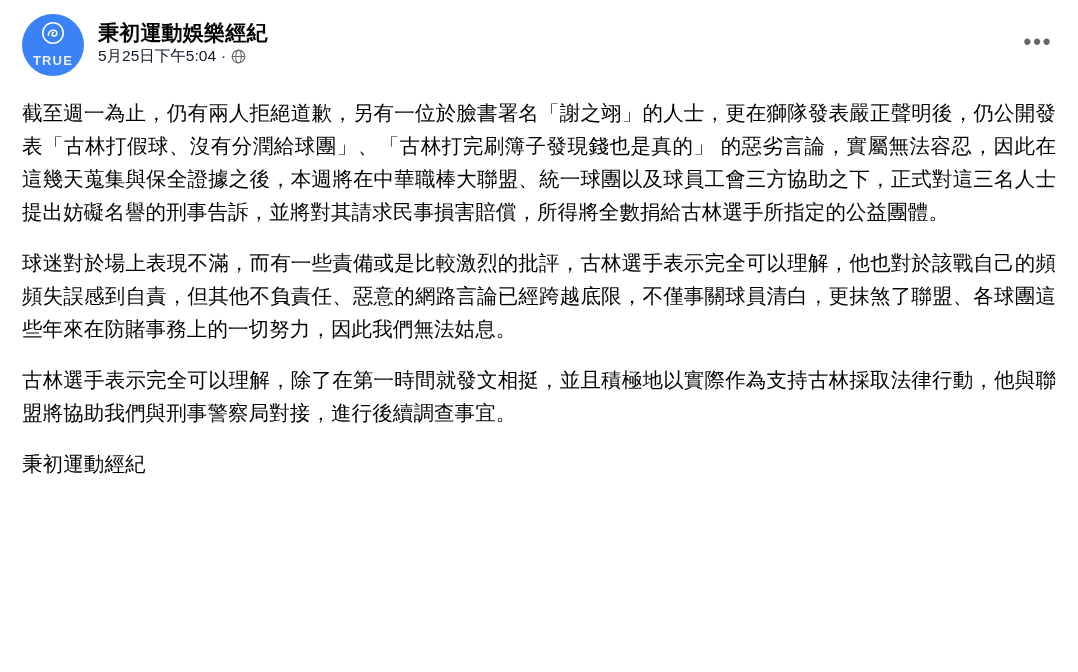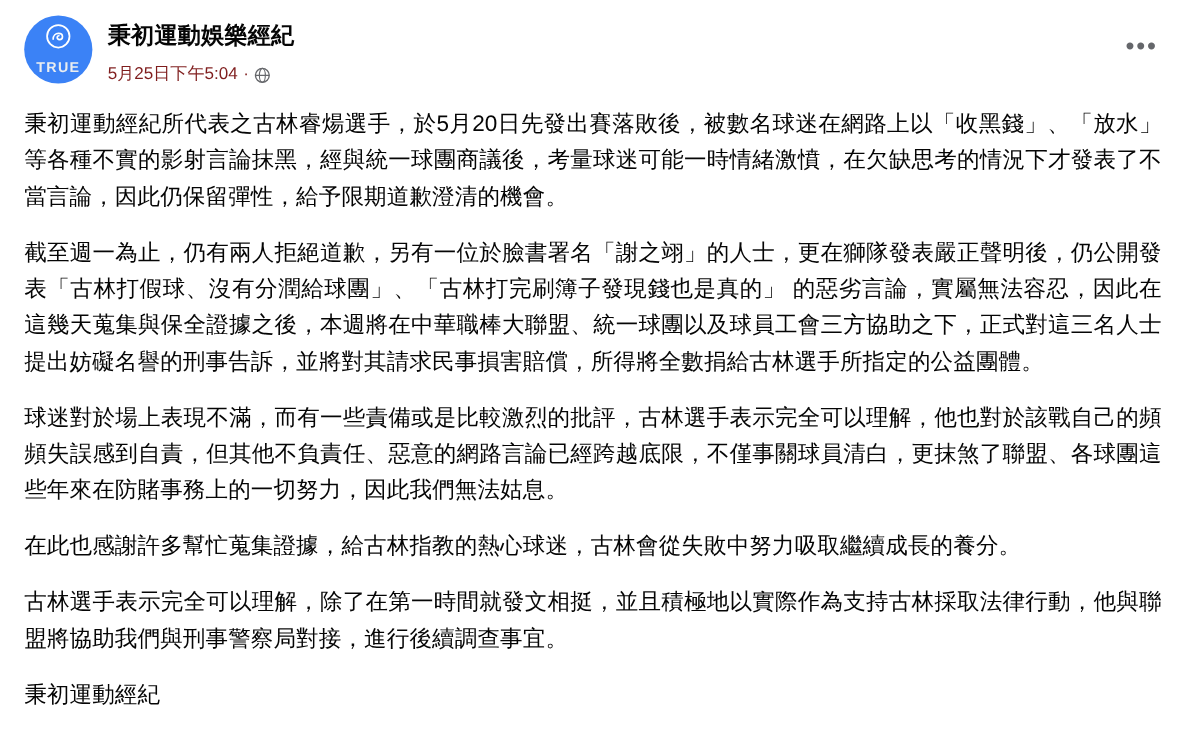--- a/index.html
+++ b/index.html
@@ -62,22 +62,22 @@
   }
   .page-name {
     font-size: 21px;
     font-weight: 700;
     color: #050505;
     line-height: 26px;
     letter-spacing: 0.2px;
   }
   .meta {
     display: flex;
-    margin-top: 12px;
-    color: #7f1d1d;
+    margin-top: 0;
+    color: #0f172a;
     font-size: 15.5px;
     line-height: 20px;
   }
   .meta-dot {
     margin: 0 5px;
   }
   .globe-icon {
     display: inline-flex;
     align-items: center;
     color: #65676b;
@@ -144,21 +144,19 @@
             <line x1="1.4" y1="8" x2="14.6" y2="8" stroke="#65676b" stroke-width="1.1"></line>
           </svg>
         </span>
       </div>
     </div>
 
     <div class="more-btn">•••</div>
   </div>
 
   <div class="post-body">
-    <p>秉初運動經紀所代表之古林睿煬選手，於5月20日先發出賽落敗後，被數名球迷在網路上以「收黑錢」、「放水」等各種不實的影射言論抹黑，經與統一球團商議後，考量球迷可能一時情緒激憤，在欠缺思考的情況下才發表了不當言論，因此仍保留彈性，給予限期道歉澄清的機會。</p>
     <p>截至週一為止，仍有兩人拒絕道歉，另有一位於臉書署名「謝之翊」的人士，更在獅隊發表嚴正聲明後，仍公開發表「古林打假球、沒有分潤給球團」、「古林打完刷簿子發現錢也是真的」 的惡劣言論，實屬無法容忍，因此在這幾天蒐集與保全證據之後，本週將在中華職棒大聯盟、統一球團以及球員工會三方協助之下，正式對這三名人士提出妨礙名譽的刑事告訴，並將對其請求民事損害賠償，所得將全數捐給古林選手所指定的公益團體。</p>
     <p>球迷對於場上表現不滿，而有一些責備或是比較激烈的批評，古林選手表示完全可以理解，他也對於該戰自己的頻頻失誤感到自責，但其他不負責任、惡意的網路言論已經跨越底限，不僅事關球員清白，更抹煞了聯盟、各球團這些年來在防賭事務上的一切努力，因此我們無法姑息。</p>
-    <p>在此也感謝許多幫忙蒐集證據，給古林指教的熱心球迷，古林會從失敗中努力吸取繼續成長的養分。</p>
     <p>古林選手表示完全可以理解，除了在第一時間就發文相挺，並且積極地以實際作為支持古林採取法律行動，他與聯盟將協助我們與刑事警察局對接，進行後續調查事宜。</p>
     <p class="last">秉初運動經紀</p>
   </div>
 
 </div>
 
 </body></html>

